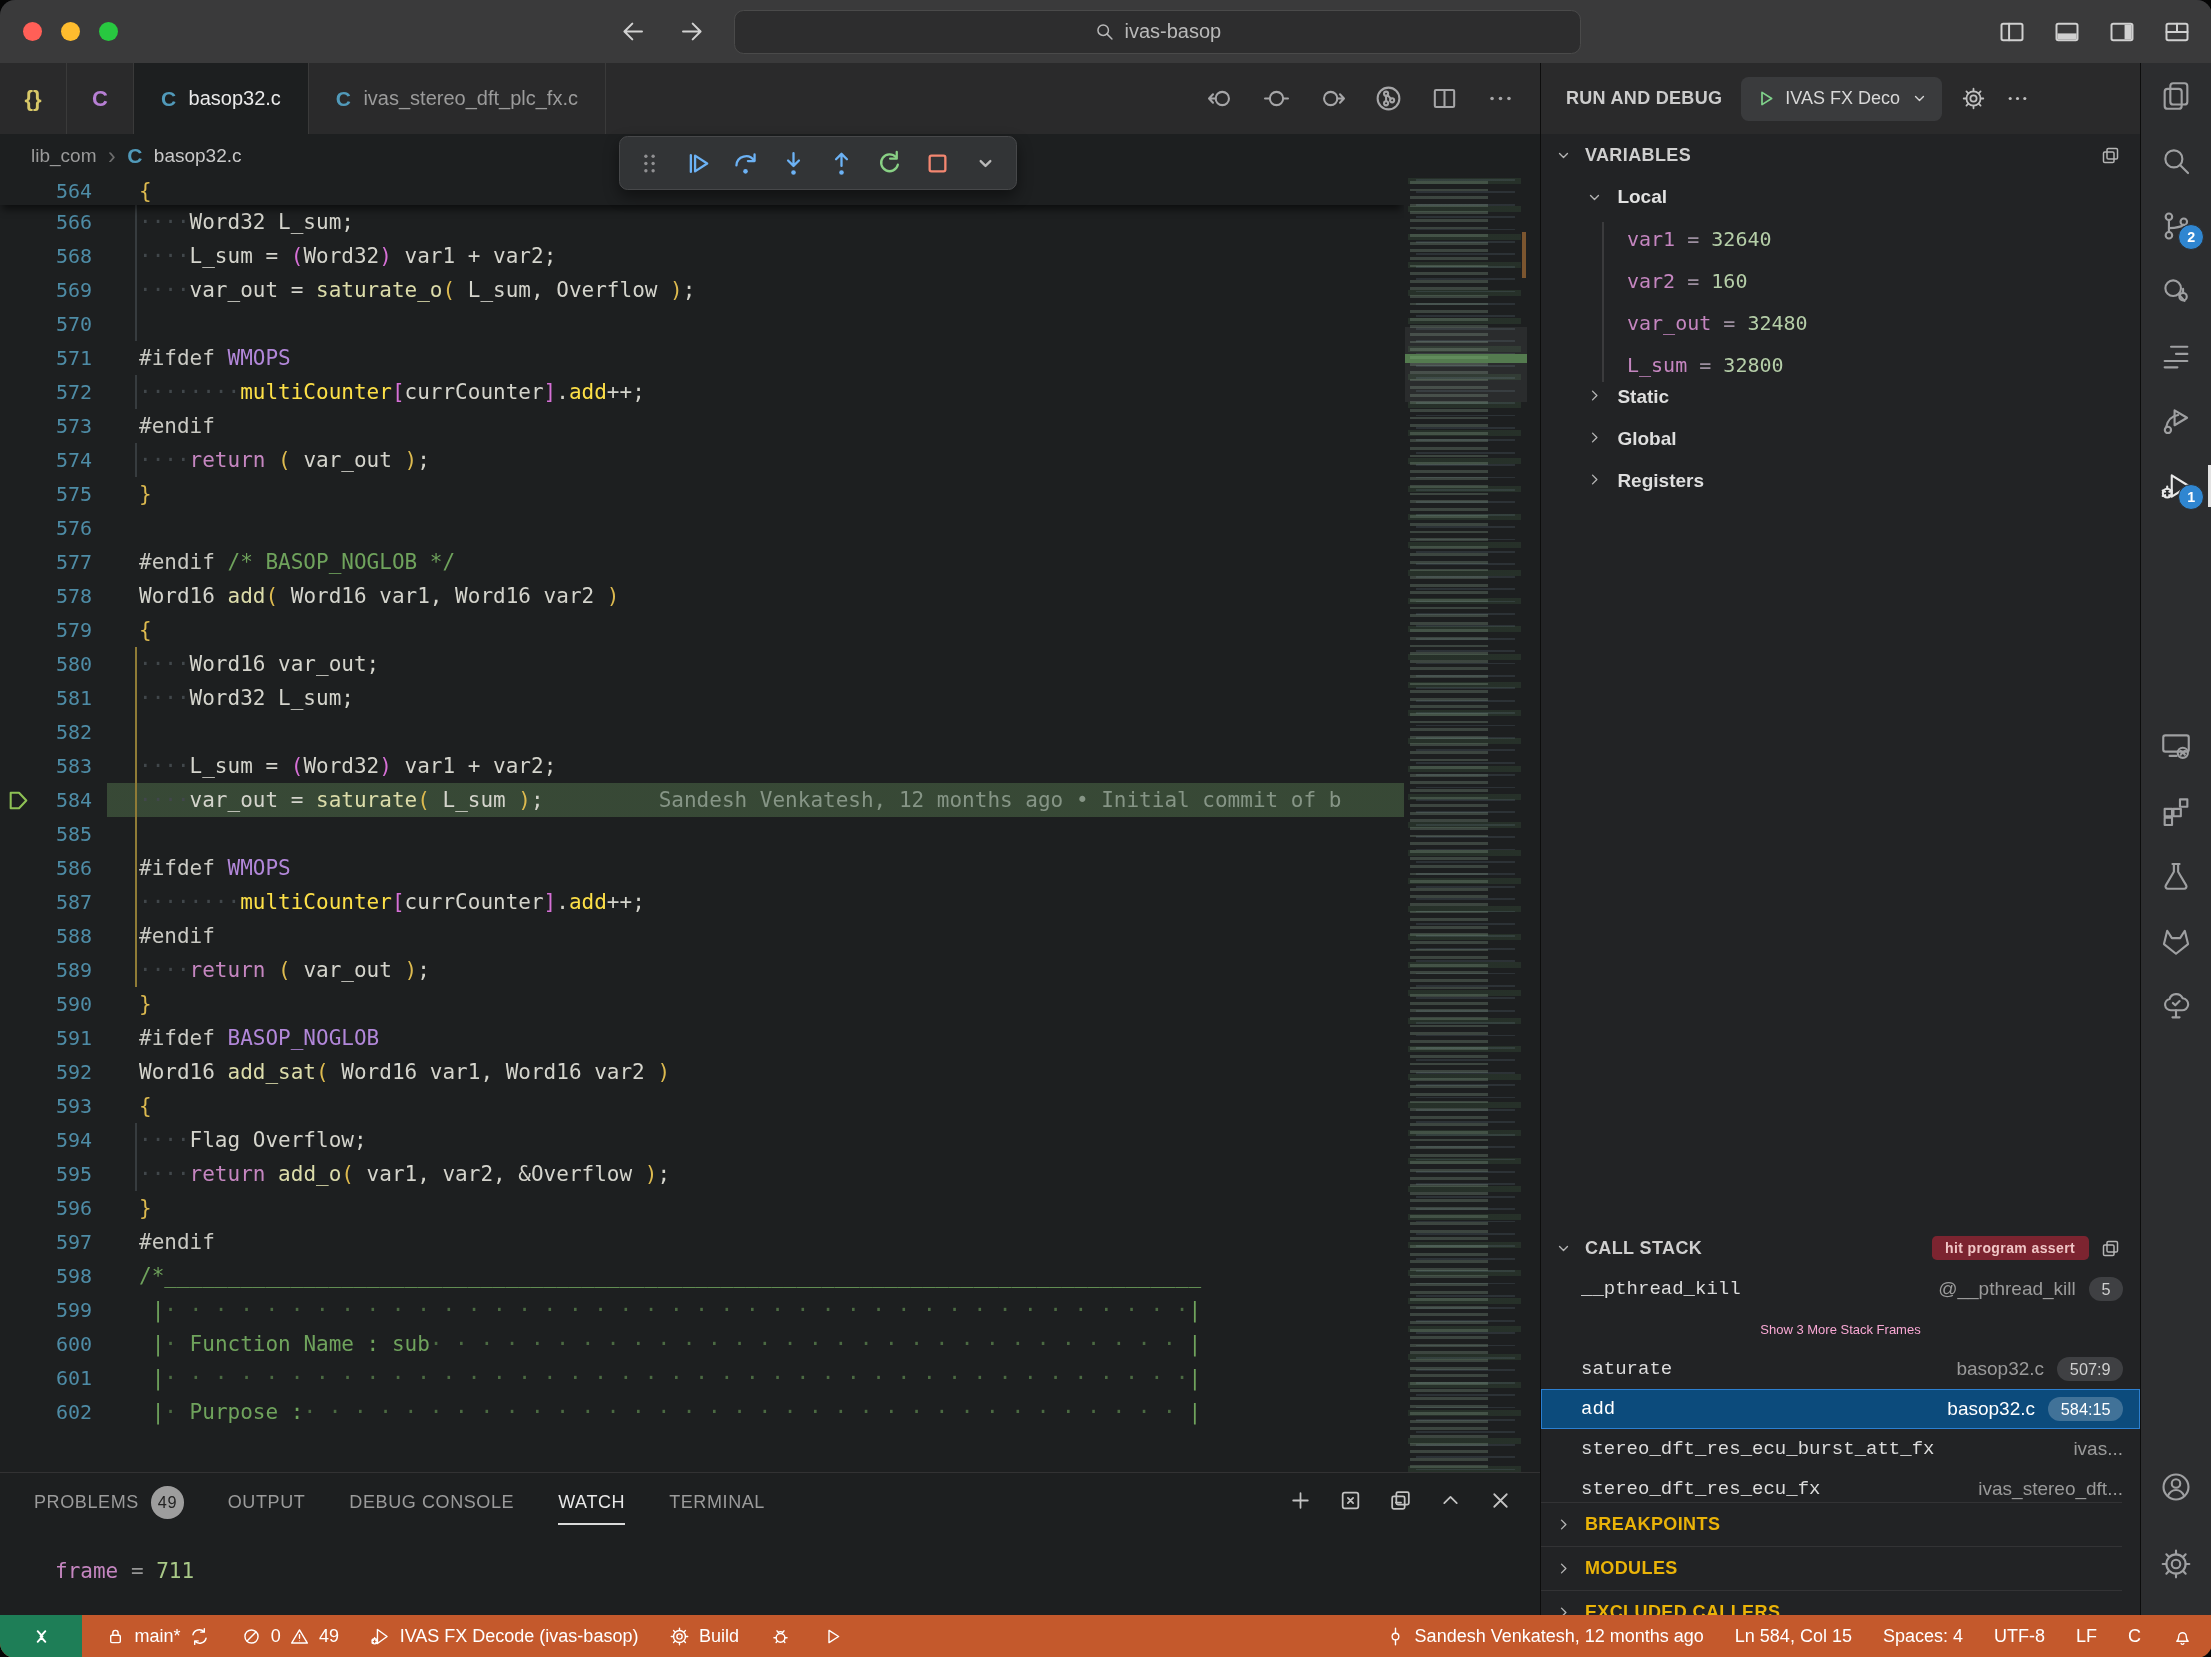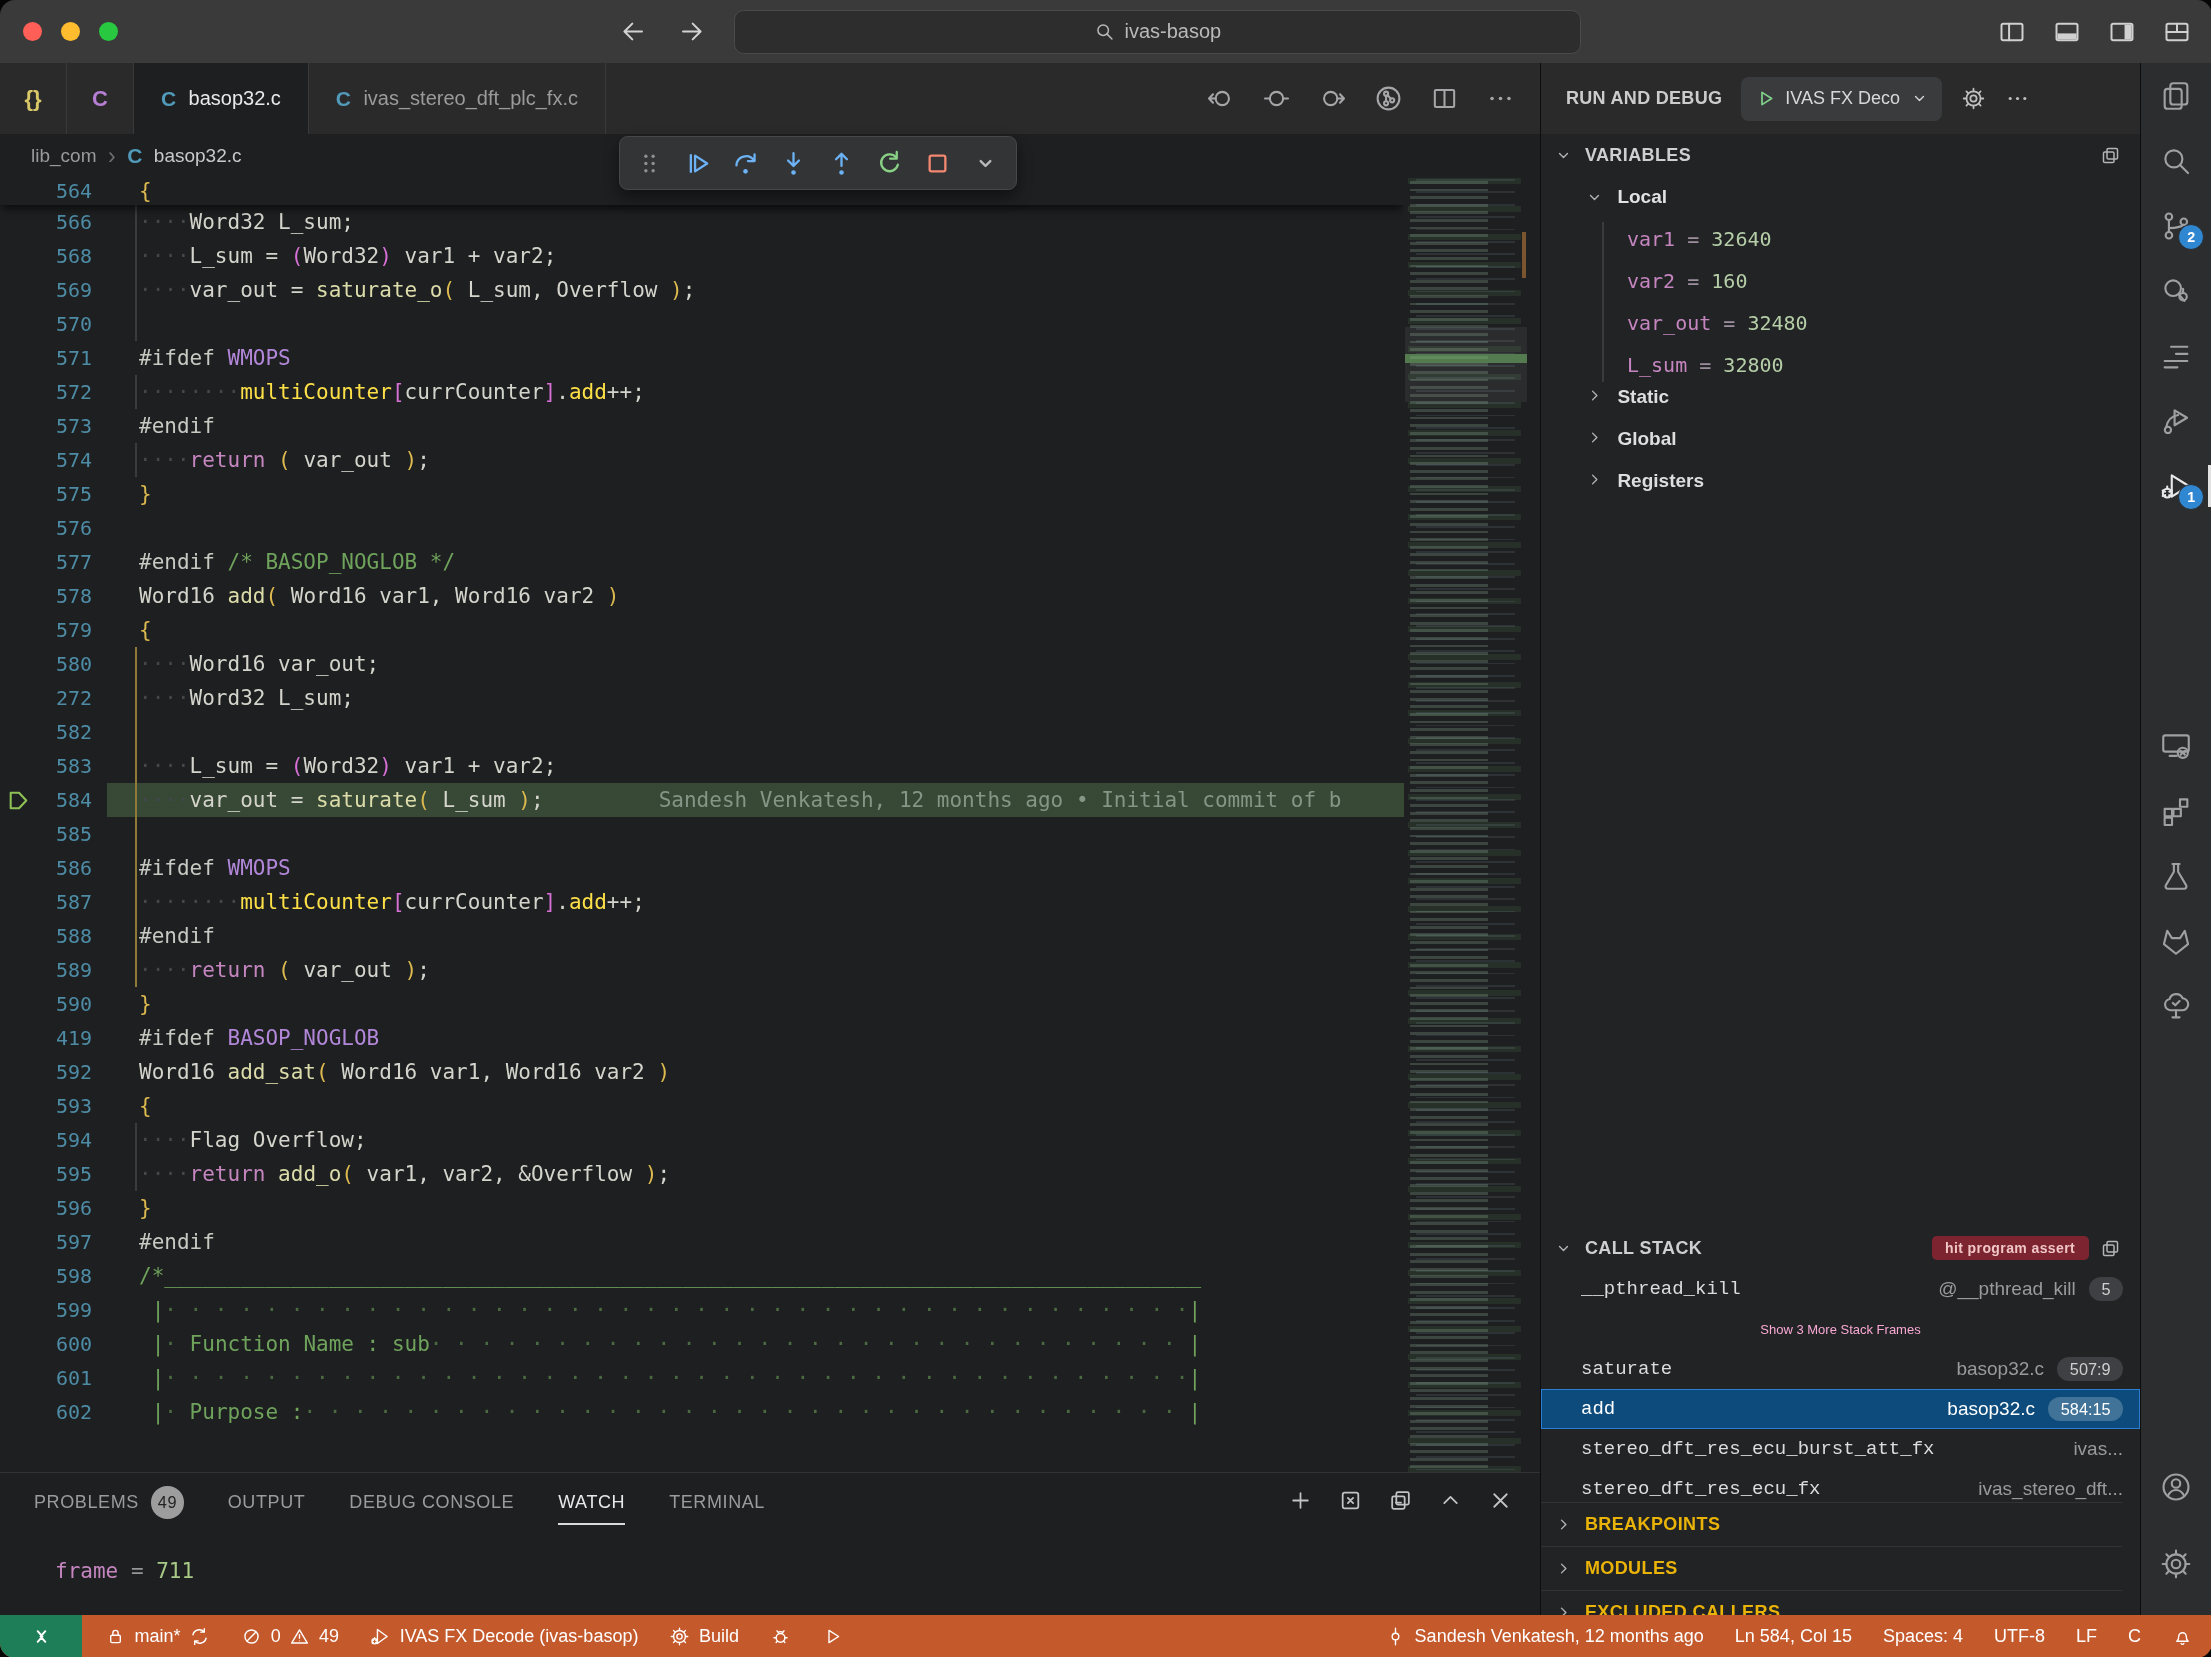--- a/index.html
+++ b/index.html
@@ -324,33 +324,33 @@
               <div class="cl"><span class="ln">571</span><span class="ct"><span class="tk-pp">#ifdef </span><span class="tk-mac">WMOPS</span></span></div>
               <div class="cl g-g"><span class="ln">572</span><span class="ct"><span class="tk-ws">········</span><span class="tk-mem">multiCounter</span><span class="tk-brp">[</span><span class="tk-pl">currCounter</span><span class="tk-brp">]</span><span class="tk-pl">.</span><span class="tk-mem">add</span><span class="tk-pl">++;</span></span></div>
               <div class="cl"><span class="ln">573</span><span class="ct"><span class="tk-pp">#endif</span></span></div>
               <div class="cl g-g"><span class="ln">574</span><span class="ct"><span class="tk-ws">····</span><span class="tk-kw">return </span><span class="tk-bry">(</span><span class="tk-pl"> var_out </span><span class="tk-bry">)</span><span class="tk-pl">;</span></span></div>
               <div class="cl"><span class="ln">575</span><span class="ct"><span class="tk-bry">}</span></span></div>
               <div class="cl"><span class="ln">576</span><span class="ct"></span></div>
               <div class="cl"><span class="ln">577</span><span class="ct"><span class="tk-pp">#endif </span><span class="tk-cm">/* BASOP_NOGLOB */</span></span></div>
               <div class="cl"><span class="ln">578</span><span class="ct"><span class="tk-pl">Word16 </span><span class="tk-fn">add</span><span class="tk-bry">(</span><span class="tk-pl"> Word16 var1, Word16 var2 </span><span class="tk-bry">)</span></span></div>
               <div class="cl"><span class="ln">579</span><span class="ct"><span class="tk-bry">{</span></span></div>
               <div class="cl g-y"><span class="ln">580</span><span class="ct"><span class="tk-ws">····</span><span class="tk-pl">Word16 var_out;</span></span></div>
-              <div class="cl g-y"><span class="ln">272</span><span class="ct"><span class="tk-ws">····</span><span class="tk-pl">Word32 L_sum;</span></span></div>
+              <div class="cl g-y"><span class="ln">581</span><span class="ct"><span class="tk-ws">····</span><span class="tk-pl">Word32 L_sum;</span></span></div>
               <div class="cl g-y"><span class="ln">582</span><span class="ct"></span></div>
               <div class="cl g-y"><span class="ln">583</span><span class="ct"><span class="tk-ws">····</span><span class="tk-pl">L_sum </span><span class="tk-op">= </span><span class="tk-brp">(</span><span class="tk-pl">Word32</span><span class="tk-brp">)</span><span class="tk-pl"> var1 </span><span class="tk-op">+</span><span class="tk-pl"> var2;</span></span></div>
               <div class="cl g-y current"><span class="ln">584</span><span class="dbg-arrow"><svg width="25" height="25" viewBox="0 0 24 24" fill="none" stroke="currentColor" stroke-width="2" stroke-linecap="round" stroke-linejoin="round">
                     <path d="M4.5 4.5h8l7 7.5-7 7.5h-8z"></path>
                   </svg></span><span class="ct"><span class="tk-ws">····</span><span class="tk-pl">var_out </span><span class="tk-op">= </span><span class="tk-fn">saturate</span><span class="tk-bry">(</span><span class="tk-pl"> L_sum </span><span class="tk-bry">)</span><span class="tk-pl">;</span><span class="blame">Sandesh Venkatesh, 12 months ago • Initial commit of b</span></span></div>
               <div class="cl g-y"><span class="ln">585</span><span class="ct"></span></div>
               <div class="cl g-y"><span class="ln">586</span><span class="ct"><span class="tk-pp">#ifdef </span><span class="tk-mac">WMOPS</span></span></div>
               <div class="cl g-y"><span class="ln">587</span><span class="ct"><span class="tk-ws">········</span><span class="tk-mem">multiCounter</span><span class="tk-brp">[</span><span class="tk-pl">currCounter</span><span class="tk-brp">]</span><span class="tk-pl">.</span><span class="tk-mem">add</span><span class="tk-pl">++;</span></span></div>
               <div class="cl g-y"><span class="ln">588</span><span class="ct"><span class="tk-pp">#endif</span></span></div>
               <div class="cl g-y"><span class="ln">589</span><span class="ct"><span class="tk-ws">····</span><span class="tk-kw">return </span><span class="tk-bry">(</span><span class="tk-pl"> var_out </span><span class="tk-bry">)</span><span class="tk-pl">;</span></span></div>
               <div class="cl"><span class="ln">590</span><span class="ct"><span class="tk-bry">}</span></span></div>
-              <div class="cl"><span class="ln">419</span><span class="ct"><span class="tk-pp">#ifdef </span><span class="tk-mac">BASOP_NOGLOB</span></span></div>
+              <div class="cl"><span class="ln">591</span><span class="ct"><span class="tk-pp">#ifdef </span><span class="tk-mac">BASOP_NOGLOB</span></span></div>
               <div class="cl"><span class="ln">592</span><span class="ct"><span class="tk-pl">Word16 </span><span class="tk-fn">add_sat</span><span class="tk-bry">(</span><span class="tk-pl"> Word16 var1, Word16 var2 </span><span class="tk-bry">)</span></span></div>
               <div class="cl"><span class="ln">593</span><span class="ct"><span class="tk-bry">{</span></span></div>
               <div class="cl g-g"><span class="ln">594</span><span class="ct"><span class="tk-ws">····</span><span class="tk-pl">Flag Overflow;</span></span></div>
               <div class="cl g-g"><span class="ln">595</span><span class="ct"><span class="tk-ws">····</span><span class="tk-kw">return </span><span class="tk-fn">add_o</span><span class="tk-bry">(</span><span class="tk-pl"> var1, var2, &amp;Overflow </span><span class="tk-bry">)</span><span class="tk-pl">;</span></span></div>
               <div class="cl"><span class="ln">596</span><span class="ct"><span class="tk-bry">}</span></span></div>
               <div class="cl"><span class="ln">597</span><span class="ct"><span class="tk-pp">#endif</span></span></div>
               <div class="cl"><span class="ln">598</span><span class="ct"><span class="tk-cm">/*</span><span class="tk-cm">__________________________________________________________________________________</span></span></div>
               <div class="cl"><span class="ln">599</span><span class="ct"><span class="tk-cm"> |</span><span class="tk-cmd">· · · · · · · · · · · · · · · · · · · · · · · · · · · · · · · · · · · · · · · · ·</span><span class="tk-cm">|</span></span></div>
               <div class="cl"><span class="ln">600</span><span class="ct"><span class="tk-cm"> |</span><span class="tk-cmd">· </span><span class="tk-cm">Function Name : sub</span><span class="tk-cmd">· · · · · · · · · · · · · · · · · · · · · · · · · · · · · · </span><span class="tk-cm">|</span></span></div>
               <div class="cl"><span class="ln">601</span><span class="ct"><span class="tk-cm"> |</span><span class="tk-cmd">· · · · · · · · · · · · · · · · · · · · · · · · · · · · · · · · · · · · · · · · ·</span><span class="tk-cm">|</span></span></div>

